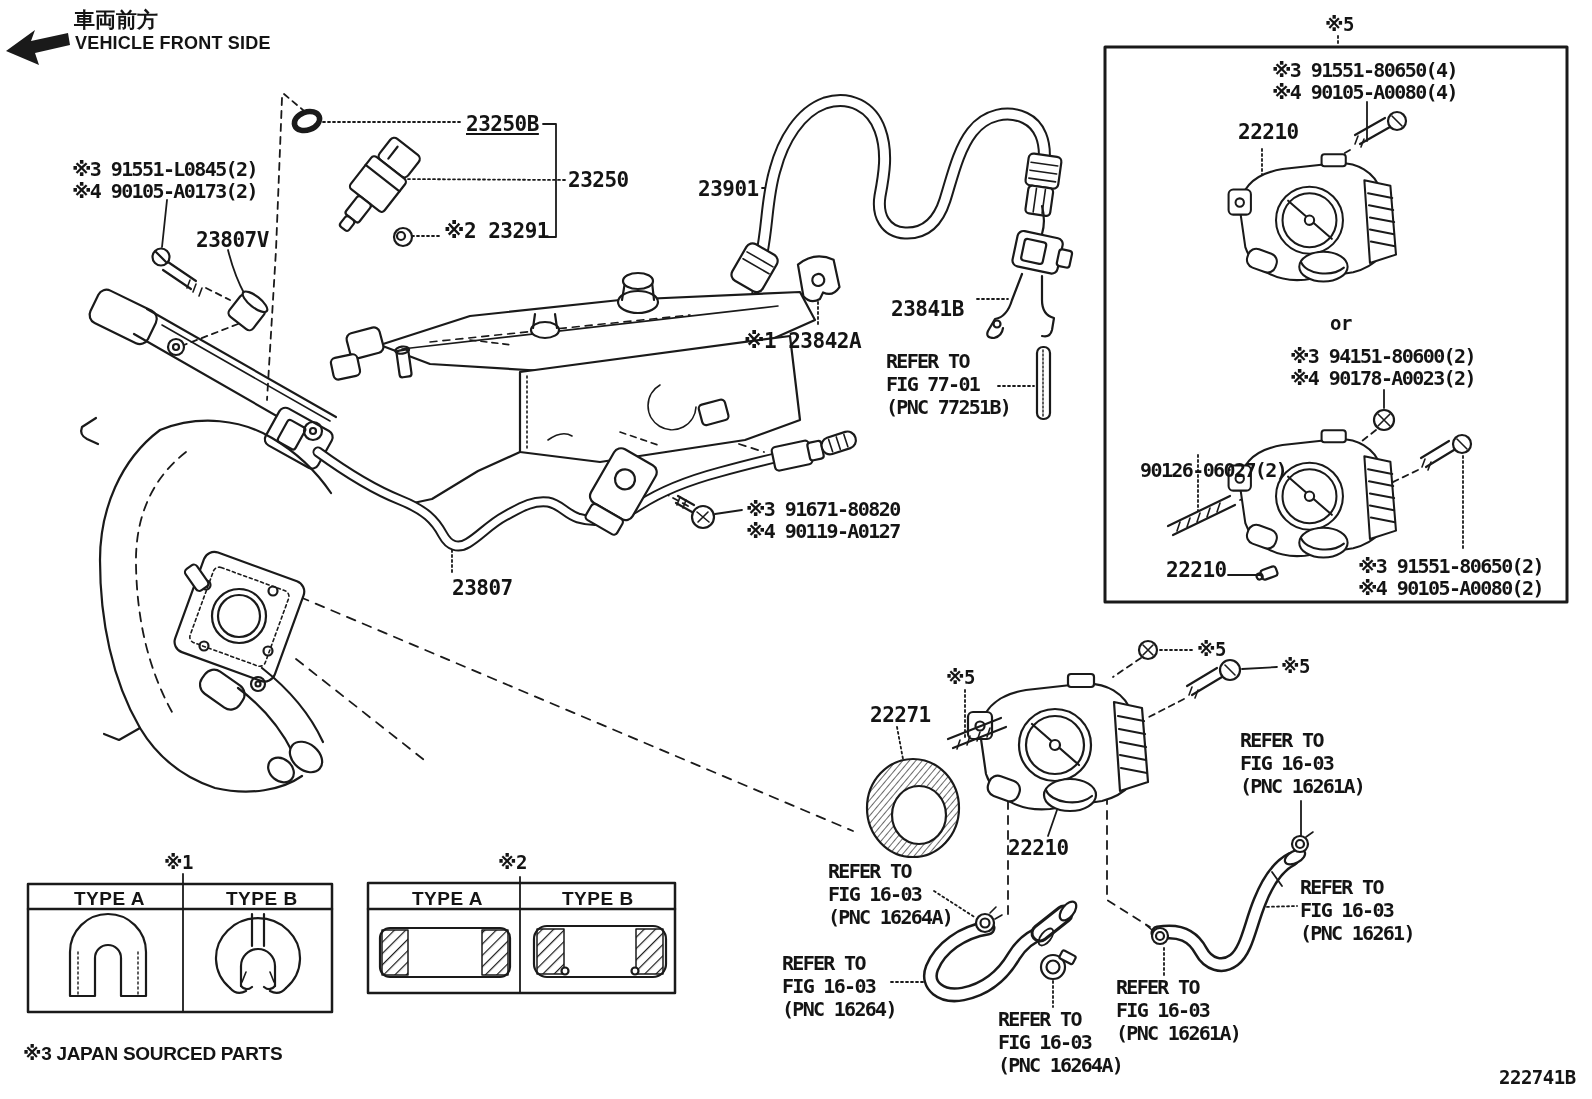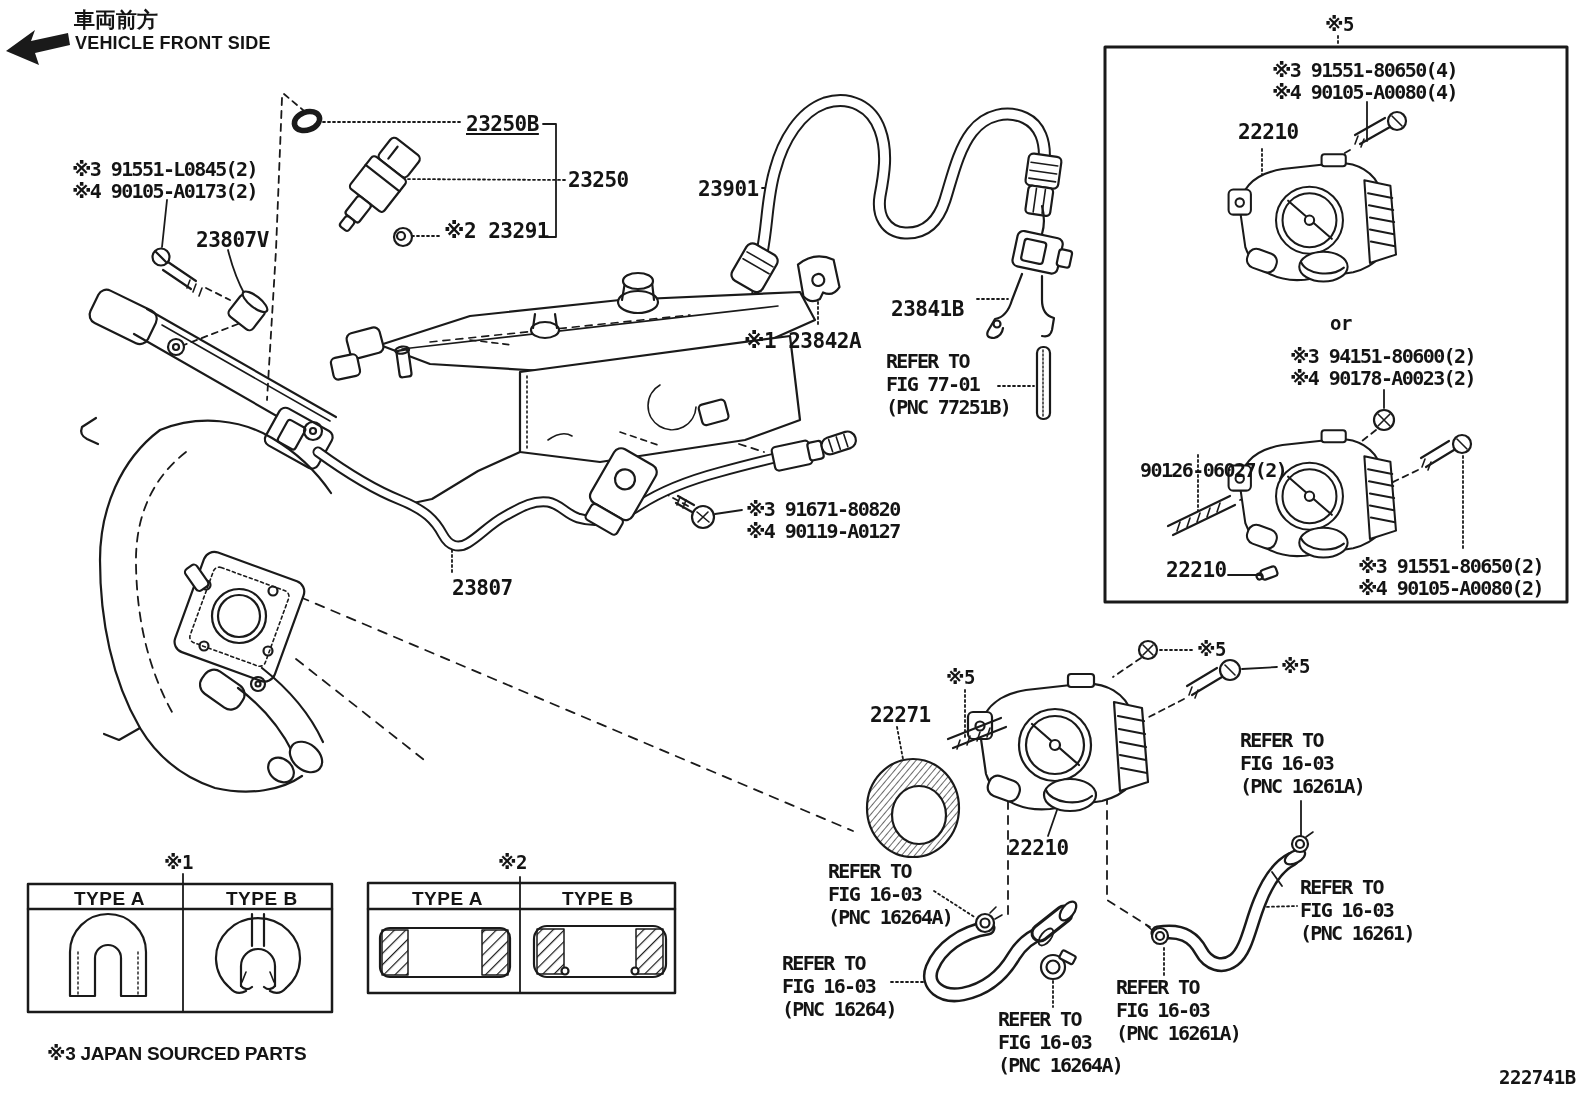--- a/index.html
+++ b/index.html
@@ -8,21 +8,21 @@
   svg{position:absolute;left:0;top:0;}
   .lbl{position:absolute;color:#141414;white-space:pre;line-height:1;}
   .pn{font:bold 21px "DejaVu Sans Mono","DejaVu Sans",monospace;letter-spacing:-0.5px;}
   .pn-sm{font:bold 19px "DejaVu Sans Mono","DejaVu Sans",monospace;letter-spacing:-0.5px;}
   .note{font:bold 20px "DejaVu Sans Mono","DejaVu Sans",monospace;letter-spacing:-1.6px;}
   .ref-block{position:absolute;color:#141414;}
   .ref-block div{font:bold 20px "DejaVu Sans Mono","DejaVu Sans",monospace;letter-spacing:-1.7px;line-height:23px;white-space:pre;}
   .sans-big{font:bold 21px "DejaVu Sans","Liberation Sans",sans-serif;}
   .sans-med{font:bold 18px "Liberation Sans","DejaVu Sans",sans-serif;letter-spacing:0.2px;}
   .type-hd{font:bold 19px "Liberation Sans","DejaVu Sans",sans-serif;letter-spacing:0.5px;}
-  .foot{font:bold 19px "Liberation Sans","DejaVu Sans",sans-serif;letter-spacing:-0.3px;margin-left:24px;}
+  .foot{font:bold 19px "Liberation Sans","DejaVu Sans",sans-serif;letter-spacing:-0.3px;}
 </style>
 </head>
 <body>
 
 <div class="stage">
 
 <svg width="1592" height="1099" viewBox="0 0 1592 1099">
   <defs>
     <pattern id="hatch" width="8" height="8" patternUnits="userSpaceOnUse" patternTransform="rotate(45)">
       <line x1="0" y1="0" x2="0" y2="8" stroke="#1a1a1a" stroke-width="2.4"></line>

